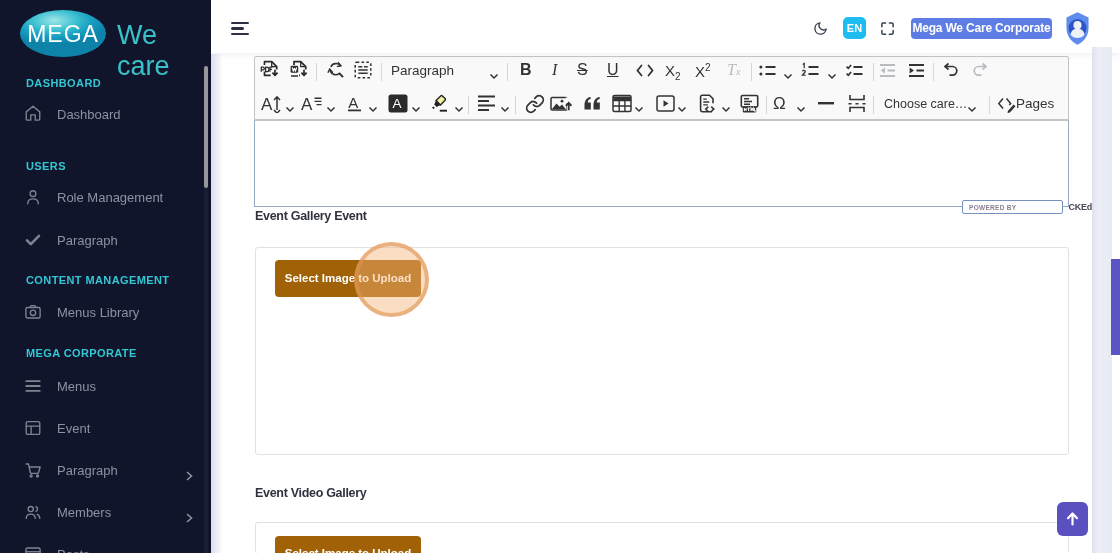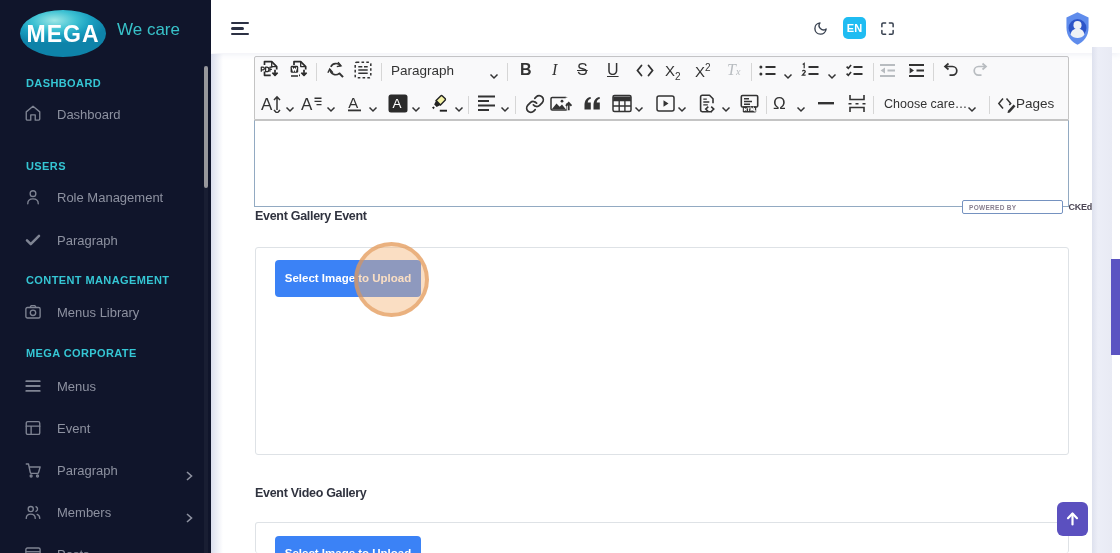--- a/index.html
+++ b/index.html
@@ -6,22 +6,22 @@
 html,body { width:1120px; height:553px; overflow:hidden; font-family:"Liberation Sans",sans-serif; background:#fff; }
 #stage { position:relative; width:1120px; height:553px; background:#fff; }
 .abs { position:absolute; }
 
 
 #sidebar { position:absolute; left:0; top:0; width:211px; height:553px; background:#10152b; z-index:5; }
 #sidebar .shadow { position:absolute; left:211px; top:54px; width:12px; height:499px; background:linear-gradient(to right, rgba(190,196,222,0.55), rgba(255,255,255,0)); }
 #logo { position:absolute; left:0; top:0; width:211px; height:67px; }
 #logo .ellipse { position:absolute; left:20px; top:10px; width:86px; height:47px; border-radius:50%;
   background:radial-gradient(ellipse 62% 50% at 40% 22%, #9fe7e6 0%, #3fc2d3 40%, #189ec0 70%, #0e83a9 100%); }
-#logo .mega { position:absolute; left:20px; top:21px; width:86px; text-align:center; color:#fff; font-weight:bold; font-size:23px; letter-spacing:1px; }
-#logo .wecare { position:absolute; left:117px; top:20px; color:#38c2c9; font-size:17px; font-weight:400; }
+#logo .mega { position:absolute; left:20px; top:21px; width:86px; text-align:center; color:#fff; font-weight:normal; font-size:23px; letter-spacing:1px; }
+#logo .wecare { position:absolute; left:117px; top:20px; color:#38c2c9; font-size:27px; font-weight:400; }
 .shead { position:absolute; left:26px; color:#35c6d4; font-size:11px; font-weight:bold; letter-spacing:0.4px; }
 .sitem { position:absolute; left:57px; color:#8d91a0; font-size:13px; }
 .sicon { position:absolute; left:24px; width:18px; height:18px; }
 .sicon svg { display:block; width:18px; height:18px; }
 .schev { position:absolute; left:184px; width:10px; height:10px; }
 #sb-scroll-track { position:absolute; left:204px; top:66px; width:4px; height:487px; background:rgba(255,255,255,0.04); }
 #sb-scroll-thumb { position:absolute; left:204px; top:66px; width:4px; height:122px; background:#97979c; border-radius:2px; }
 
 
 #topbar { position:absolute; left:211px; top:0; width:909px; height:53px; background:#fff; z-index:4; box-shadow:0 2px 6px rgba(170,180,210,0.18); }
@@ -39,21 +39,21 @@
 .tbt { position:absolute; color:#333; z-index:4; }
 .caret { position:absolute; z-index:4; }
 .ticon { position:absolute; z-index:4; }
 .ticon svg { display:block; }
 
 #ckbadge { position:absolute; left:962px; top:200px; width:101px; height:14px; background:#fff; border:1px solid #7592c0; border-radius:2px; z-index:5; color:#887f8f; white-space:nowrap; display:flex; align-items:center; padding-left:6px; }
 
 
 .seclabel { position:absolute; left:255px; color:#30333f; font-size:12.5px; font-weight:bold; letter-spacing:-0.3px; z-index:2; }
 .secbox { position:absolute; left:255px; width:814px; background:#fff; border:1px solid #dee2e6; border-radius:3px; z-index:2; }
-.greenbtn { position:absolute; left:275px; width:146px; height:37px; background:#3b82f6; border-radius:4px; color:#fff; font-size:11.5px; font-weight:bold; text-align:center; line-height:37px; z-index:3; }
+.greenbtn { position:absolute; left:275px; width:146px; height:37px; background:#a16207; border-radius:4px; color:#fff; font-size:11.5px; font-weight:bold; text-align:center; line-height:37px; z-index:3; }
 #circle { position:absolute; left:354px; top:242px; width:75px; height:75px; border-radius:50%; background:rgba(244,182,122,0.45); border:4px solid rgba(224,148,82,0.6); z-index:4; }
 
 
 #rail { position:absolute; left:1092px; top:47px; width:20px; height:506px; background:linear-gradient(to right,#dee1ee,#ecEEf7 30%, #e8eaf4); z-index:6; }
 #thumb { position:absolute; left:1111px; top:259px; width:9px; height:96px; background:#5b54c2; z-index:7; }
 #totop { position:absolute; left:1057px; top:502px; width:31px; height:34px; background:#5b50bf; border-radius:6px; z-index:7; }
 </style>
 </head>
 <body>
 <div id="stage">
@@ -71,20 +71,21 @@
   <div id="enbadge">EN</div>
 
   <div class="abs" style="left:880px;top:21px;z-index:6;">
     <svg width="15" height="15" viewBox="0 0 24 24" fill="none" stroke="#37404f" stroke-width="2.4" stroke-linecap="round">
         <path d="M3 9V5a2 2 0 0 1 2-2h4"></path>
         <path d="M15 3h4a2 2 0 0 1 2 2v4"></path>
         <path d="M21 15v4a2 2 0 0 1-2 2h-4"></path>
         <path d="M9 21H5a2 2 0 0 1-2-2v-4"></path>
       </svg>
   </div>
+  <div id="corpbtn">Mega We Care Corporate</div>
 
   <div class="abs" style="left:1065px;top:12px;z-index:6;">
     <svg width="25" height="33" viewBox="0 0 26 34">
       <path d="M13 0 L24.5 5.5 V16 C24.5 25 19.5 31 13 34 C6.5 31 1.5 25 1.5 16 V5.5 Z" fill="#5f8cec"></path>
       <circle cx="13" cy="16.5" r="9.3" fill="#2d55c8"></circle>
       <circle cx="13" cy="13.5" r="4.2" fill="#eef1f6"></circle>
       <path d="M5.8 23.5 a7.2 6.5 0 0 1 14.4 0 a 9.3 9.3 0 0 1 -14.4 0z" fill="#eef1f6"></path>
     </svg>
   </div>
 

